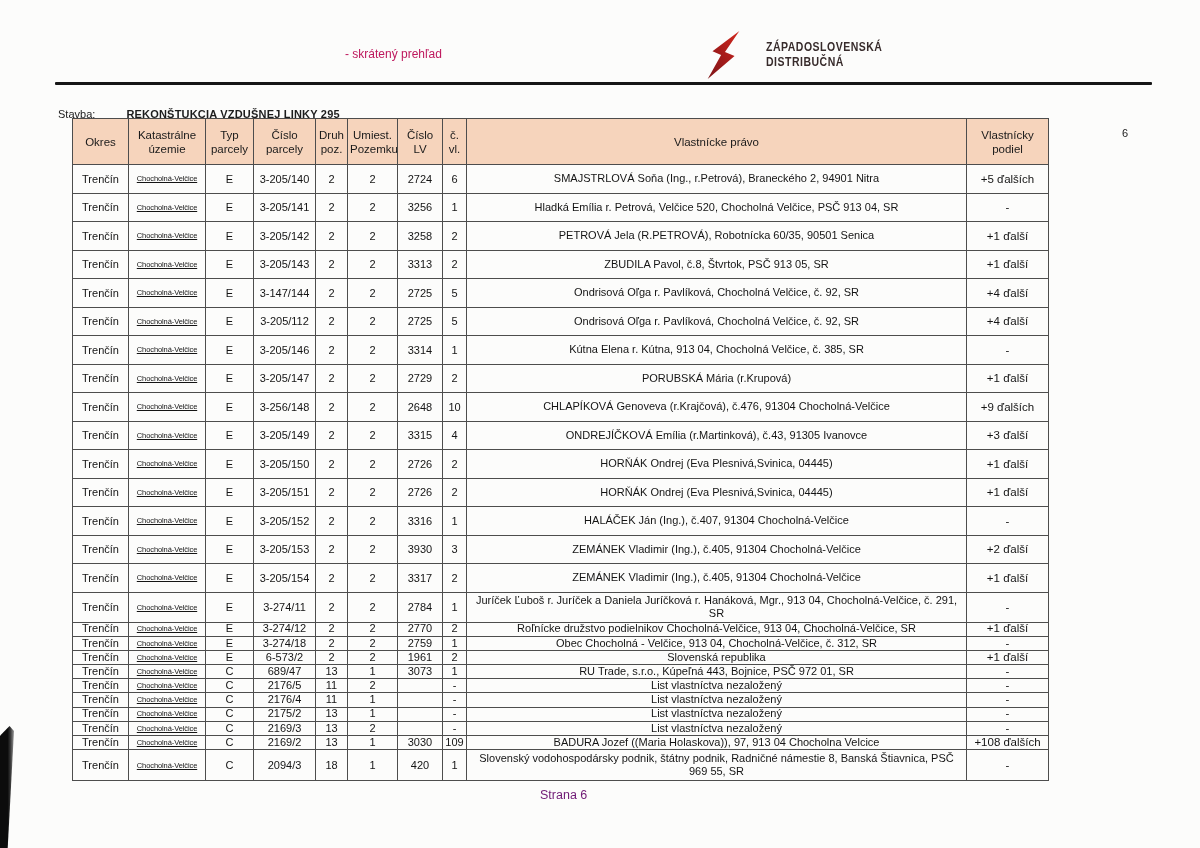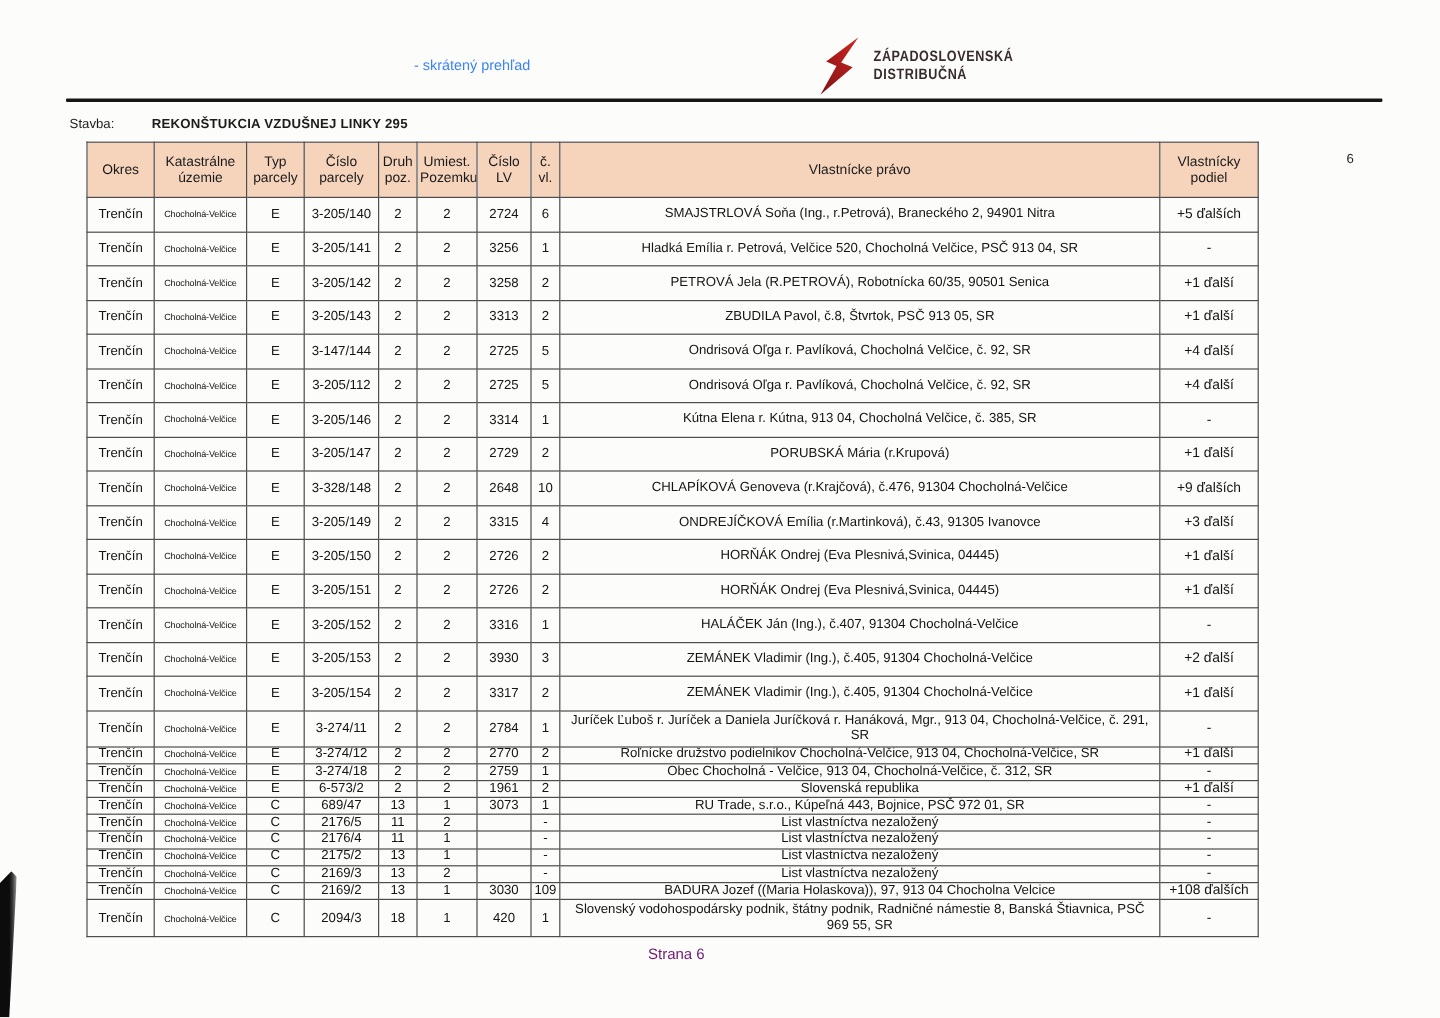--- a/index.html
+++ b/index.html
@@ -11,34 +11,34 @@
   }
   .page{position:absolute;inset:0;}
 
   
   .doc-title{
     position:absolute;left:58px;top:36px;margin:0;
     font-size:17.5px;font-weight:bold;color:#111;letter-spacing:.2px;
   }
   .doc-subtitle{
     position:absolute;left:345px;top:47px;
-    font-size:12px;color:#3b82f6;
-  }
-  .logo{position:absolute;left:680px;top:31px;display:flex;align-items:center;}
+    font-size:12px;color:#be185d;
+  }
+  .logo{position:absolute;left:704px;top:31px;display:flex;align-items:center;gap:14px;}
   .logo svg{width:40px;height:48px;display:block;}
   .logo-text{
     margin-left:8px;font-weight:bold;font-size:12.5px;line-height:15px;
     color:#372b2b;letter-spacing:.6px;
     transform:scaleX(.84);transform-origin:left center;white-space:nowrap;
   }
   .rule{
     position:absolute;left:55px;top:82px;width:1097px;height:3px;
     background:#161616;border-radius:1px;
   }
-  .stavba{position:absolute;left:58px;top:98px;font-size:11px;}
+  .stavba{position:absolute;left:58px;top:108px;font-size:11px;}
   .stavba .lbl{color:#1c1c1c;}
   .stavba .val{font-weight:bold;margin-left:28px;letter-spacing:.2px;}
   .pagenum{position:absolute;left:1122px;top:127px;font-size:11px;color:#222;}
 
   
   table.parcels{
     position:absolute;left:72px;top:118px;width:976px;
     border-collapse:collapse;table-layout:fixed;
     font-size:11px;color:#141414;
   }
@@ -48,21 +48,21 @@
   .parcels col.c9{width:82px}
   .parcels th,.parcels td{
     border:1px solid #4d4d4d;vertical-align:middle;text-align:center;
     padding:0 2px;overflow:hidden;
   }
   .parcels thead th{
     background:#f6d4bc;font-weight:normal;font-size:11.5px;line-height:14px;
     height:45px;color:#1a1a1a;
   }
   .parcels td.col8{text-align:center;padding:1px 5px;line-height:13px;}
-  .parcels td.col1{font-size:7.5px;letter-spacing:-.1px;}
+  .parcels td.col1{font-size:7.5px;letter-spacing:-.1px;text-decoration:underline;}
   .parcels tr.row-tall{height:28.5px;}
   .parcels tr.row-two{height:30px;}
   .parcels tr.row-compact{height:14.2px;}
   .parcels tr.row-compact td{line-height:11.5px;padding-top:0;padding-bottom:0;}
   .parcels tr.row-last{height:31px;}
   .parcels td.col9{font-size:11.5px;margin-top:18px;}
 
   .footer-label{
     position:absolute;left:540px;top:788px;width:140px;text-align:left;
     font-size:12.5px;color:#701a75;
@@ -229,21 +229,21 @@
           <td class="col5">2</td>
           <td class="col6">2729</td>
           <td class="col7">2</td>
           <td class="col8">PORUBSKÁ Mária (r.Krupová)</td>
           <td class="col9">+1 ďalší</td>
         </tr>
         <tr class="row-tall">
           <td class="col0">Trenčín</td>
           <td class="col1">Chocholná-Velčice</td>
           <td class="col2">E</td>
-          <td class="col3">3-328/148</td>
+          <td class="col3">3-256/148</td>
           <td class="col4">2</td>
           <td class="col5">2</td>
           <td class="col6">2648</td>
           <td class="col7">10</td>
           <td class="col8">CHLAPÍKOVÁ Genoveva (r.Krajčová), č.476, 91304 Chocholná-Velčice</td>
           <td class="col9">+9 ďalších</td>
         </tr>
         <tr class="row-tall">
           <td class="col0">Trenčín</td>
           <td class="col1">Chocholná-Velčice</td>

